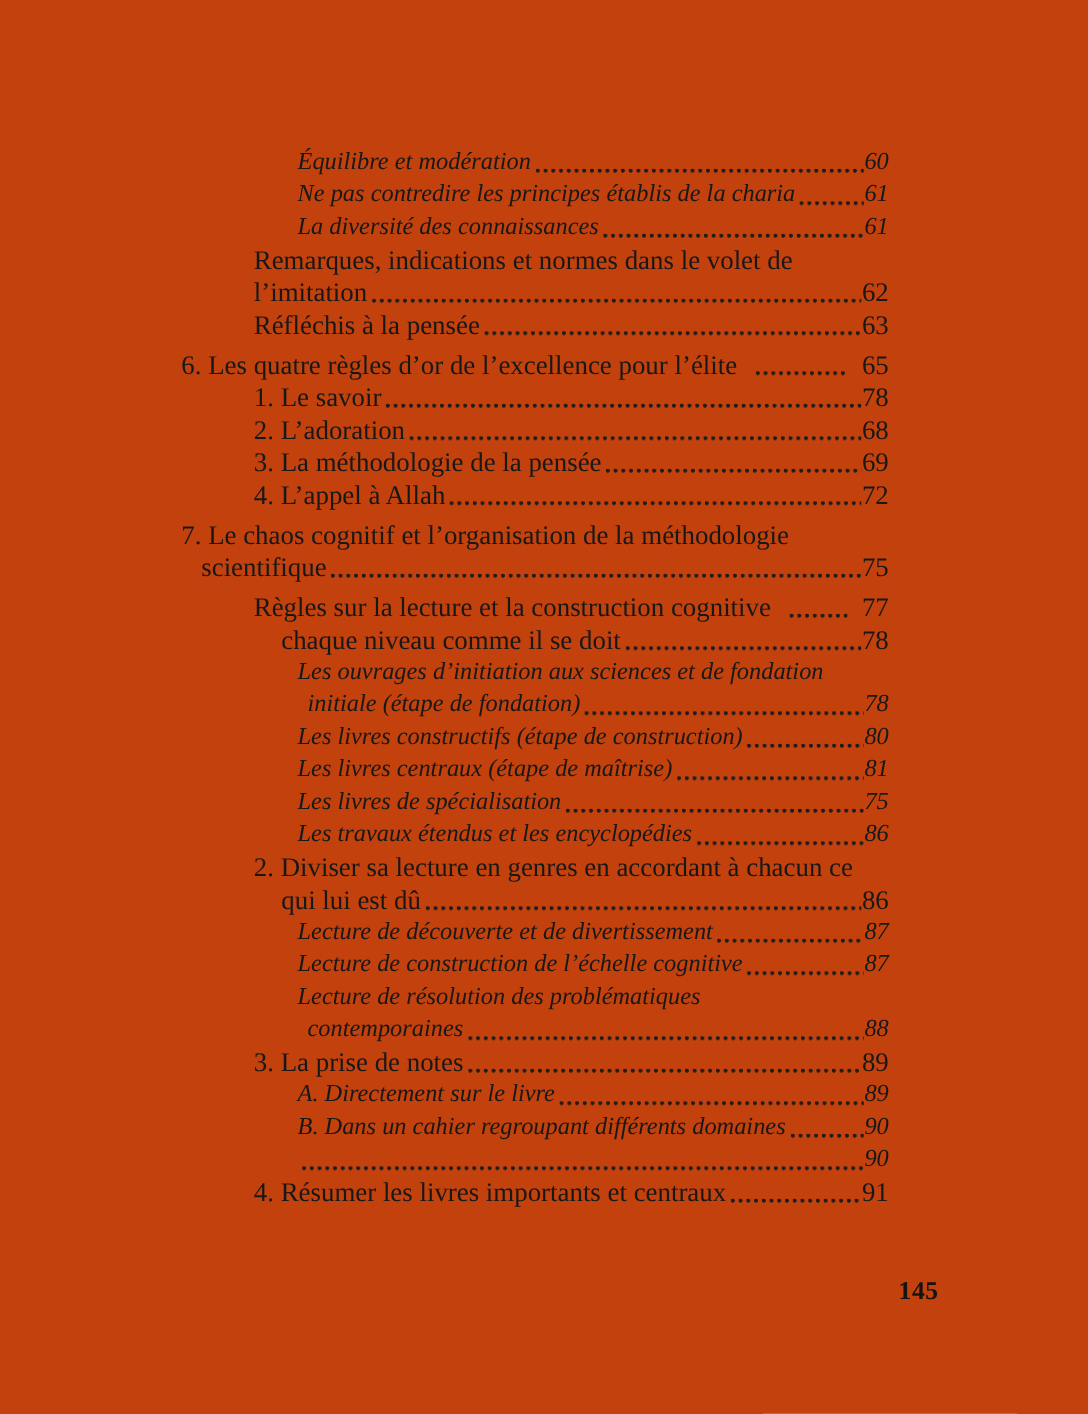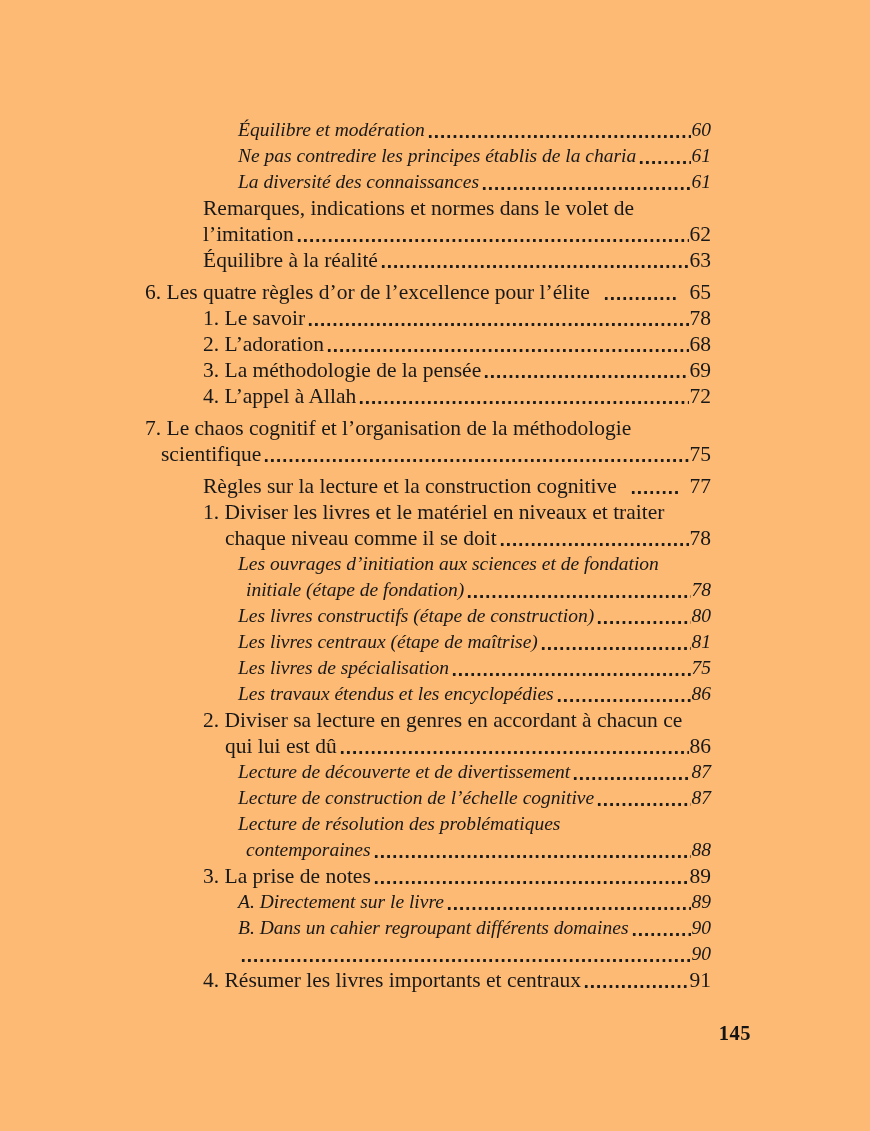--- a/index.html
+++ b/index.html
@@ -8,21 +8,21 @@
     height: 1131px;
     background: #ffffff;
     position: relative;
     overflow: hidden;
     font-family: "Liberation Serif", "DejaVu Serif", serif;
     color: #181818;
   }
   .page {
     position: absolute;
     inset: 0;
-    background: #fdba74;
+    background: #c2410c;
   }
   .toc {
     position: absolute;
     left: 145px;
     top: 117px;
     width: 566px;
   }
   .line {
     display: flex;
     align-items: baseline;
@@ -88,21 +88,21 @@
       </div>
       <div class="line sub">
         <span class="txt">Remarques, indications et normes dans le volet de</span>
       </div>
       <div class="line sub">
         <span class="txt">l’imitation</span>
         <span class="dots"></span>
         <span class="pg">62</span>
       </div>
       <div class="line sub">
-        <span class="txt">Équilibre à la réalité</span>
+        <span class="txt">Réfléchis à la pensée</span>
         <span class="dots"></span>
         <span class="pg">63</span>
       </div>
       <div class="line chapter">
         <span class="txt">6. Les quatre règles d’or de l’excellence pour l’élite</span>
         <span class="dots"></span>
         <span class="pg">65</span>
       </div>
       <div class="line sub">
         <span class="txt">1. Le savoir</span>
@@ -129,23 +129,20 @@
       </div>
       <div class="line chapter-cont">
         <span class="txt">scientifique</span>
         <span class="dots"></span>
         <span class="pg">75</span>
       </div>
       <div class="line sub">
         <span class="txt">Règles sur la lecture et la construction cognitive</span>
         <span class="dots"></span>
         <span class="pg">77</span>
-      </div>
-      <div class="line sub">
-        <span class="txt">1. Diviser les livres et le matériel en niveaux et traiter</span>
       </div>
       <div class="line sub-cont">
         <span class="txt">chaque niveau comme il se doit</span>
         <span class="dots"></span>
         <span class="pg">78</span>
       </div>
       <div class="line detail it">
         <span class="txt">Les ouvrages d’initiation aux sciences et de fondation</span>
       </div>
       <div class="line detail-cont it">

